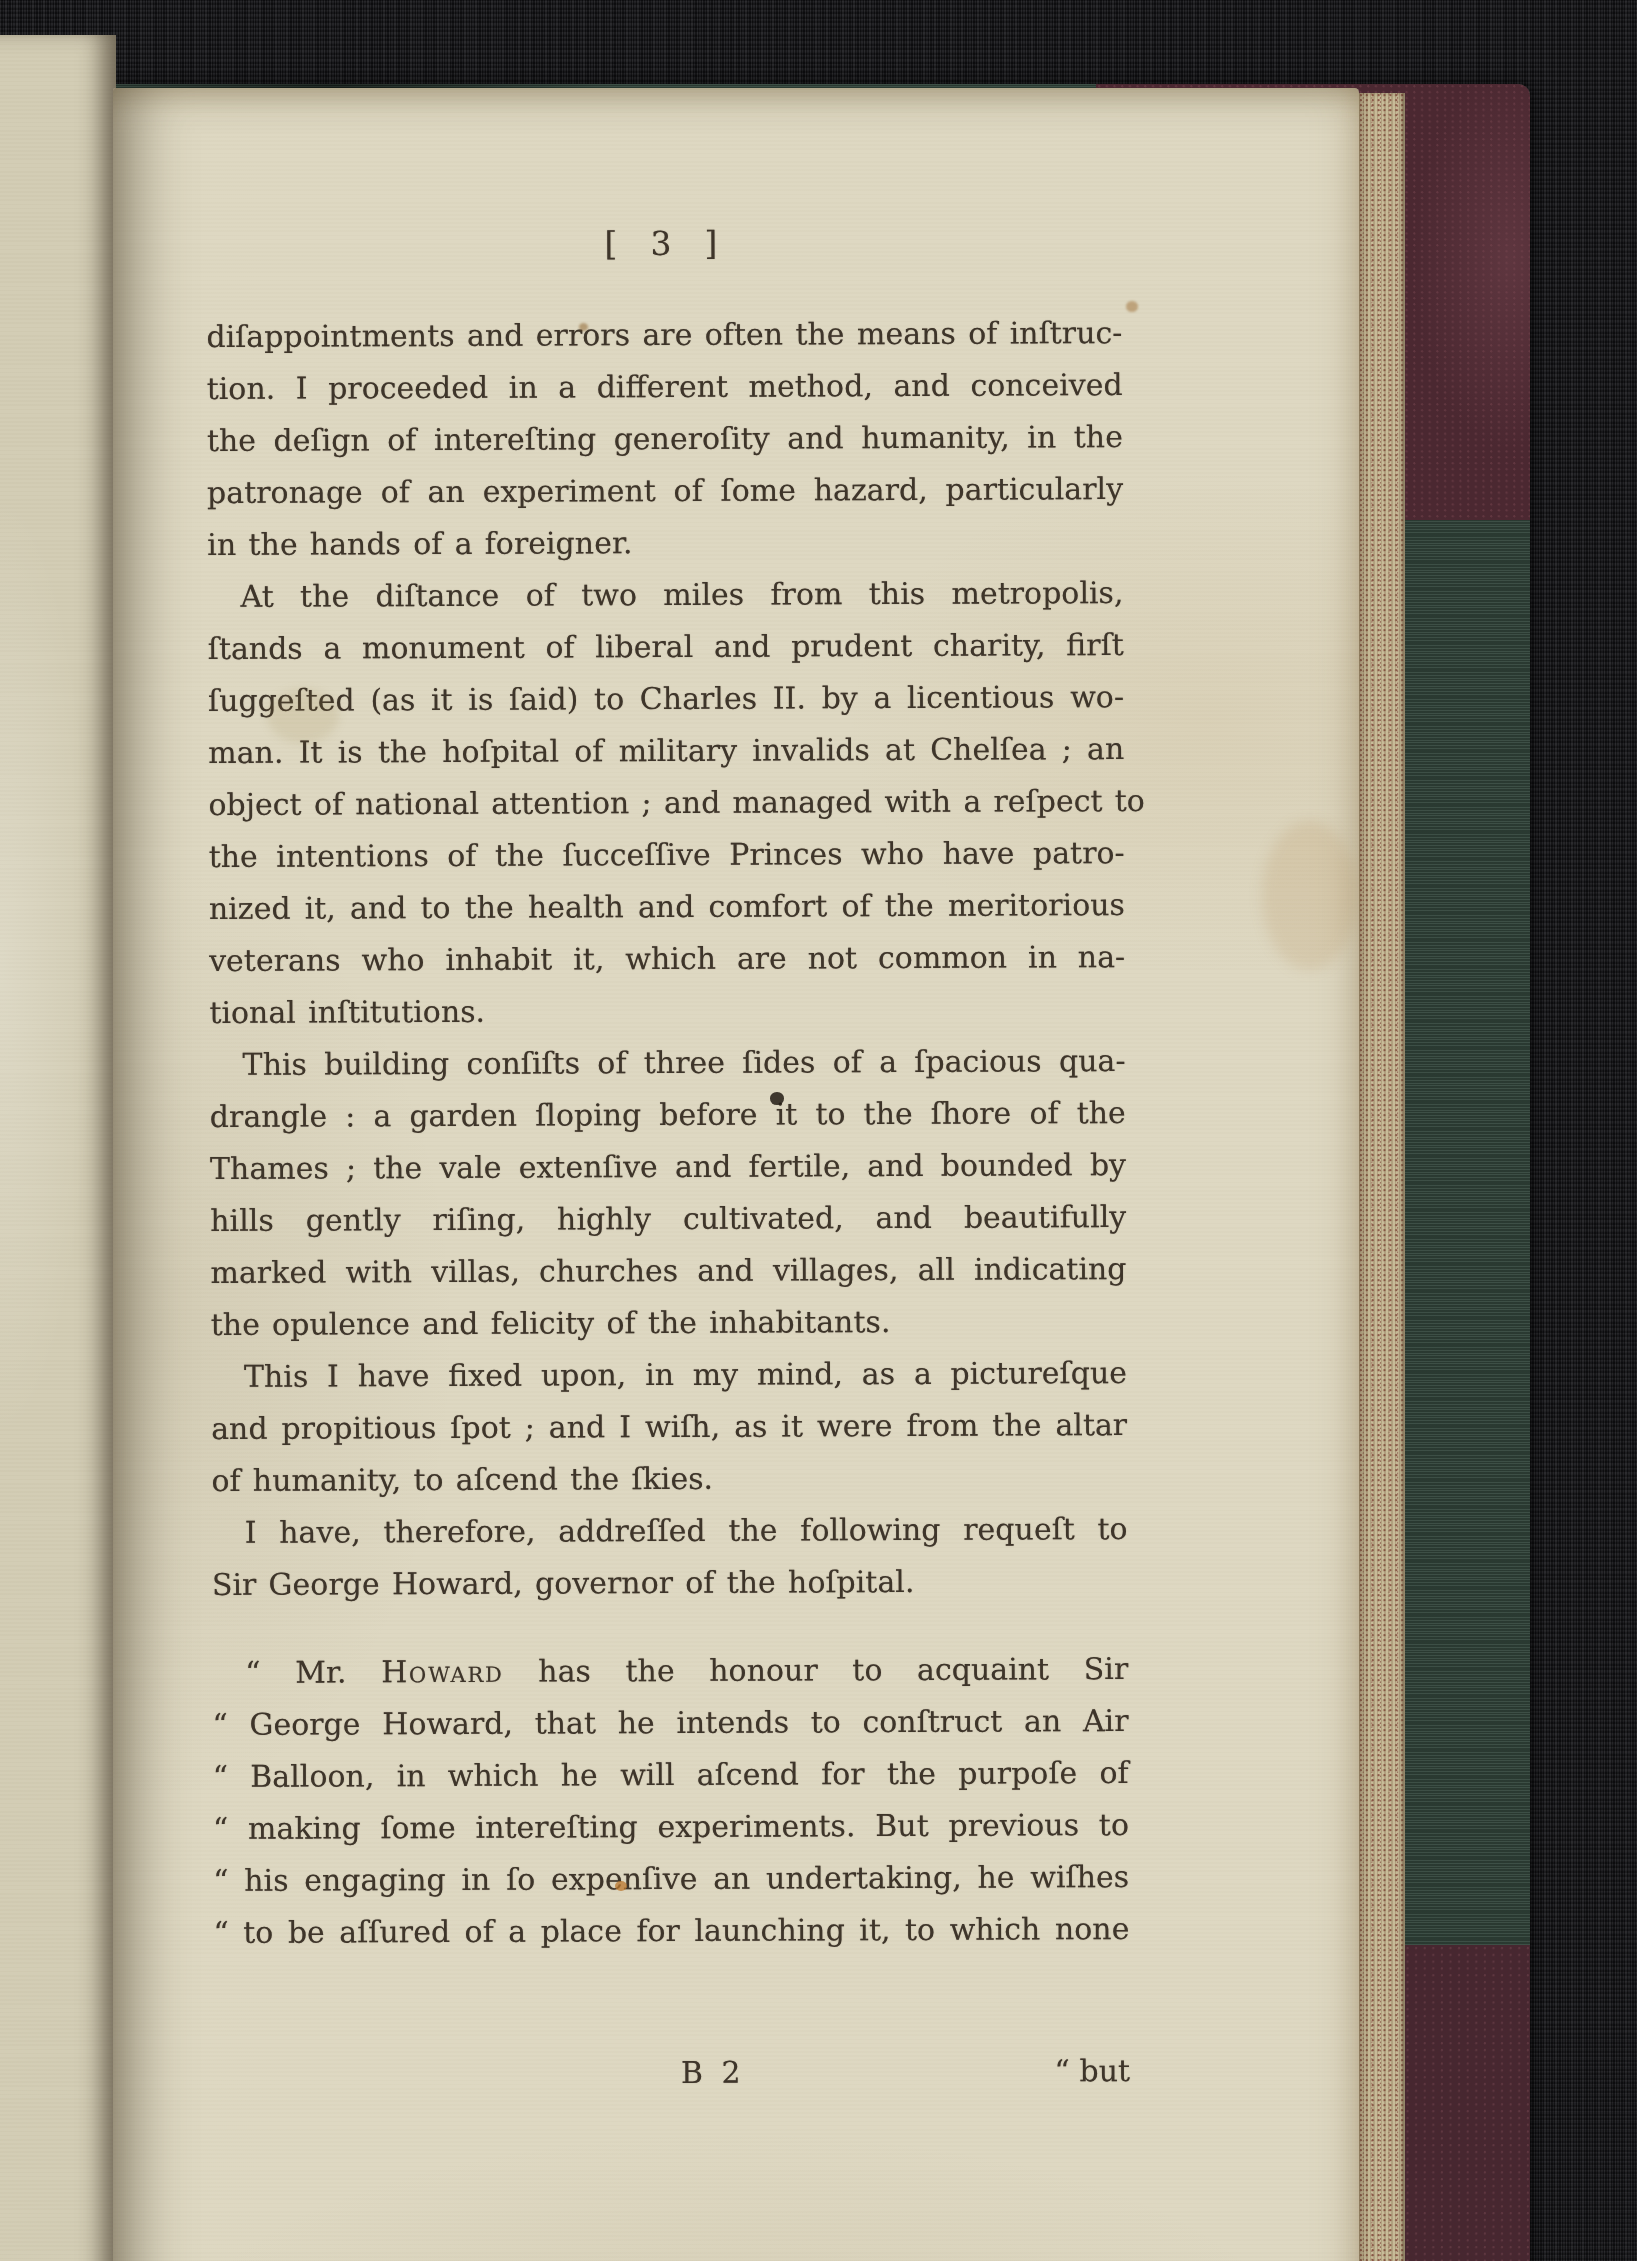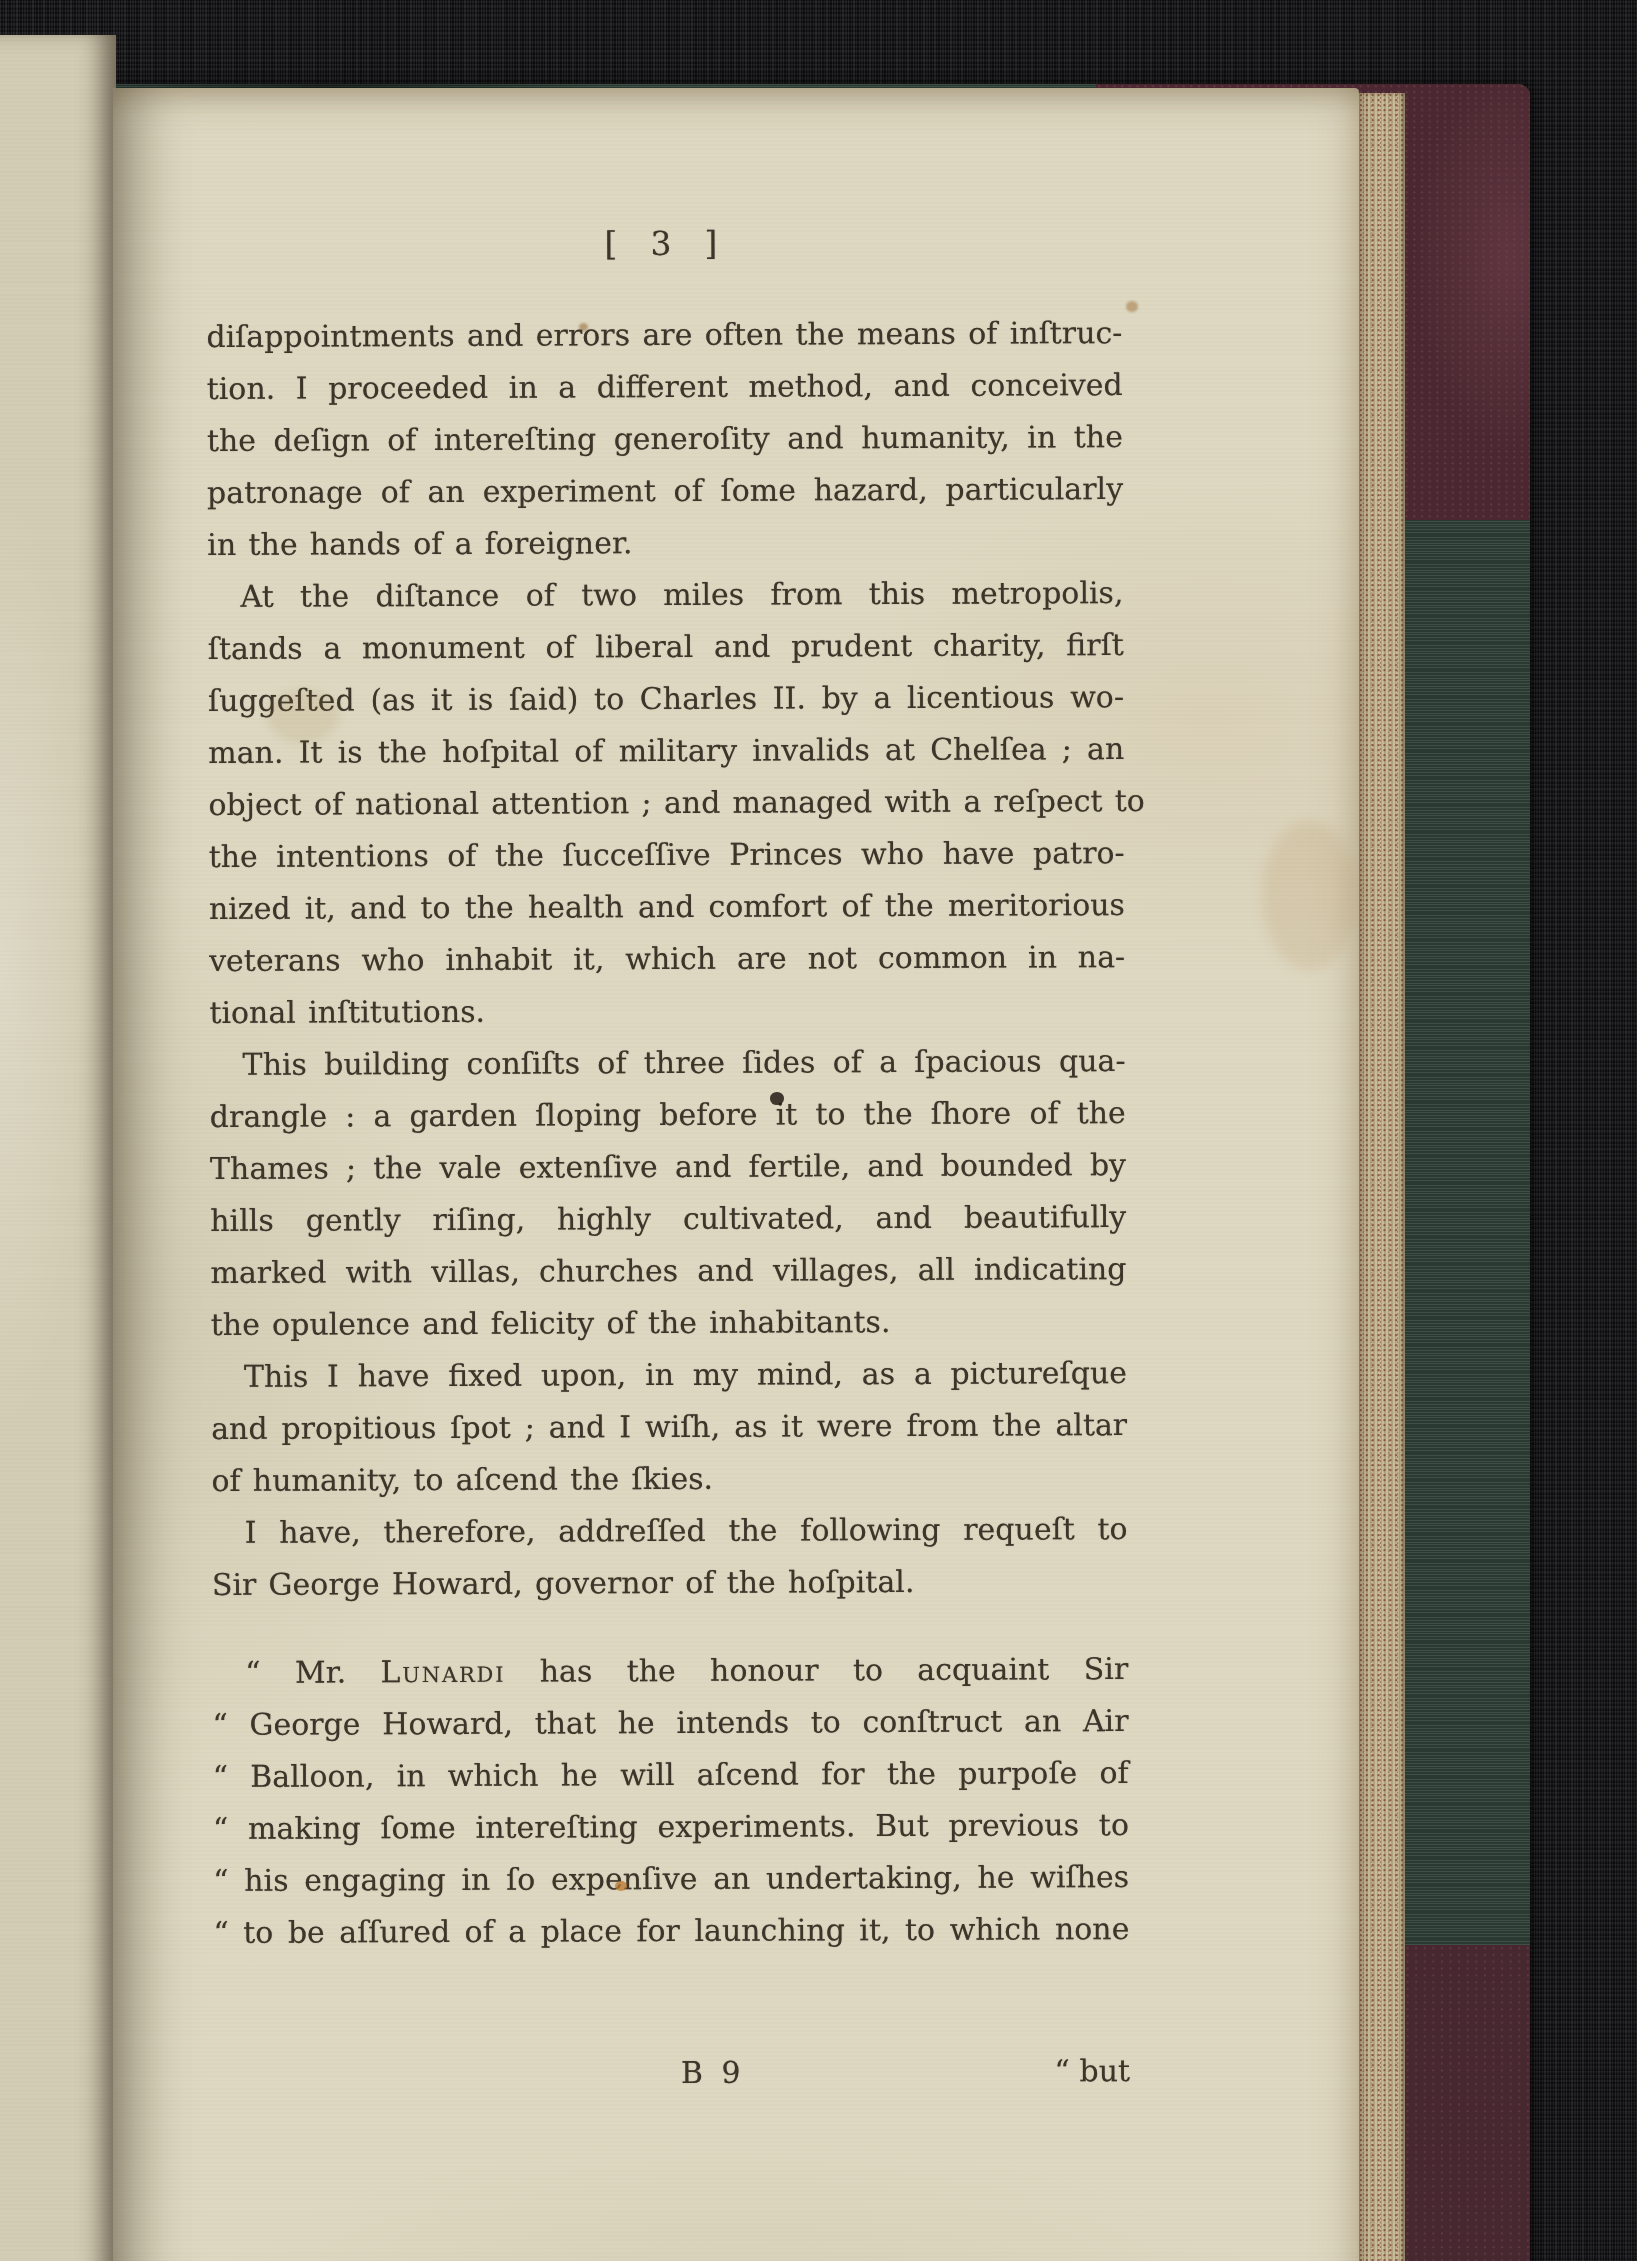--- a/index.html
+++ b/index.html
@@ -227,31 +227,31 @@
             <div class="line">and propitious ſpot ; and I wiſh, as it were from the altar</div>
             <div class="line endline">of humanity, to aſcend the ſkies.</div>
           </div>
           <div class="paragraph">
             <div class="line indent">I have, therefore, addreſſed the following requeſt to</div>
             <div class="line endline">Sir George Howard, governor of the hoſpital.</div>
           </div>
         </div>
 
       <div class="letter-block">
-          <div class="line indent">“ Mr. <span class="smallcaps">Lunardi</span> has the honour to acquaint Sir</div>
+          <div class="line indent">“ Mr. <span class="smallcaps">Howard</span> has the honour to acquaint Sir</div>
           <div class="line">“ George Howard, that he intends to conſtruct an Air</div>
           <div class="line">“ Balloon, in which he will aſcend for the purpoſe of</div>
           <div class="line">“ making ſome intereſting experiments.  But previous to</div>
           <div class="line">“ his engaging in ſo expenſive an undertaking, he wiſhes</div>
           <div class="line">“ to be aſſured of a place for launching it, to which none</div>
         </div>
 
       <div class="footer">
         <div class="spacer"></div>
-        <div class="signature">B 9</div>
+        <div class="signature">B 2</div>
         <div class="spacer catch-holder" style="display:flex;">
           <div class="catchword">“ but</div>
         </div>
       </div>
     </div>
 
     <div class="stain stain-1"></div>
     <div class="stain stain-2"></div>
     <div class="stain stain-3"></div>
     <div class="stain stain-4"></div>

